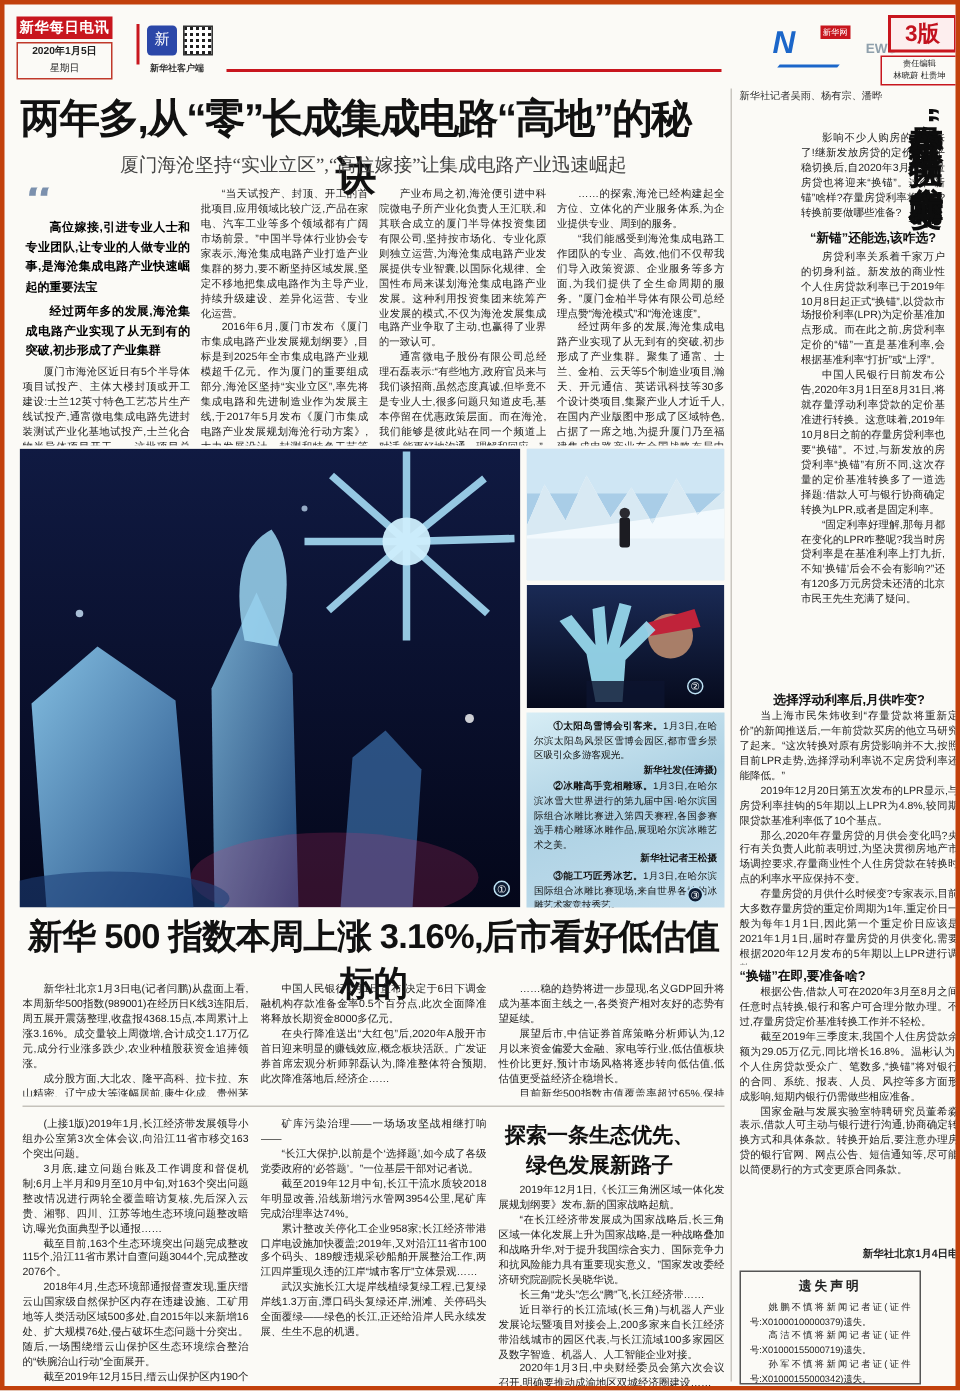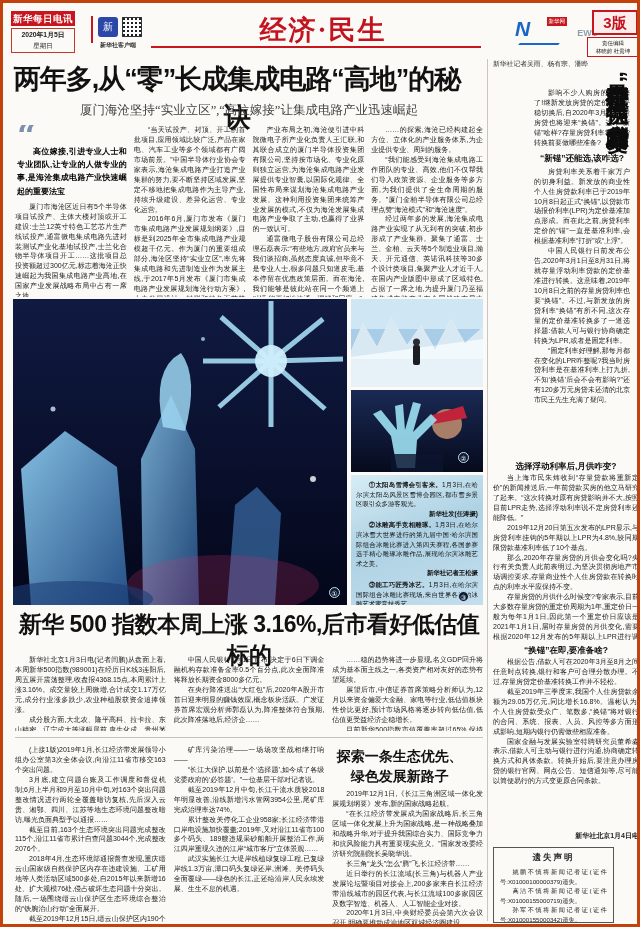--- a/index.html
+++ b/index.html
@@ -73,21 +73,21 @@
   .v-rule{position:absolute;left:484px;top:56px;width:1px;height:862px;background:#c9c6bf;}
   .sb-byline{position:absolute;left:490px;top:56px;width:146px;font-size:6.8px;color:#333;}
   .sb-narrow{position:absolute;left:490px;top:85px;width:96px;height:386px;overflow:hidden;
              font-size:7px;line-height:1.42;text-align:justify;margin-left:41px;}
   .sb-subhead{font-size:8.5px;font-weight:900;text-align:center;margin:4px 0 3px 0;color:#111;}
   .v-headline{position:absolute;left:594px;top:62px;width:42px;height:398px;writing-mode:vertical-rl;
               font-size:23px;font-weight:900;color:#0d0d0d;letter-spacing:1px;line-height:42px;overflow:hidden;}
   .sb-subhead2{position:absolute;left:490px;top:458px;width:146px;font-size:8.5px;font-weight:900;text-align:center;color:#111;}
   .sb-block-a{position:absolute;left:490px;top:470px;width:146px;height:170px;overflow:hidden;
               font-size:7px;line-height:1.42;text-align:justify;}
-  .sb-subhead3{position:absolute;left:490px;top:642px;width:146px;font-size:8.5px;font-weight:900;text-align:center;color:#111;}
+  .sb-subhead3{position:absolute;left:490px;top:642px;width:146px;font-size:8.5px;font-weight:900;color:#111;}
   .sb-block-b{position:absolute;left:490px;top:654px;width:146px;height:170px;overflow:hidden;
               font-size:7px;line-height:1.42;text-align:justify;}
   .sb-credit{position:absolute;left:490px;top:828px;width:146px;text-align:right;font-size:7px;font-weight:bold;}
 
   .loss-box{position:absolute;left:490px;top:844px;width:121px;height:76px;border:1px solid #555;padding:4px 6px;overflow:hidden;}
   .loss-title{font-size:8.5px;font-weight:900;text-align:center;margin:0 0 3px 0;letter-spacing:2px;}
   .loss-line{font-size:6.2px;line-height:1.55;margin:0;text-indent:2em;text-align:justify;}
 </style>
 </head>
 <body>
@@ -97,41 +97,41 @@
   <div class="masthead-box" data-name="masthead-title">新华每日电讯</div>
   <div class="date-box" data-name="masthead-date-box">
     <div class="date-line" data-name="masthead-date">2020年1月5日</div>
     <div class="weekday-line" data-name="masthead-weekday">星期日</div>
   </div>
   <div class="red-connector" data-name="masthead-divider"></div>
   <div class="app-icon" data-name="xinhua-app-icon">新</div>
   <div class="qr-code" data-name="qr-code-icon"></div>
   <div class="client-label" data-name="app-client-label">新华社客户端</div>
 
-  <div class="section-title" data-name="section-title">经济·民生</div>
   <div class="section-rule" data-name="section-rule"></div>
 
   <div class="news-logo" data-name="xinhuanet-news-logo">
     <span class="n" data-name="news-logo-n">N</span><span class="ews" data-name="news-logo-ews">EWS</span>
     <span class="nh-tag" data-name="xinhuanet-tag">新华网</span>
     <i class="swoosh" data-name="news-logo-swoosh-icon"></i>
   </div>
   <div class="page-badge" data-name="page-number-badge">3版</div>
   <div class="editors-box" data-name="editors-box">
     <div data-name="editors-label">责任编辑</div>
     <div data-name="editors-names">林晓蔚 杜贵坤</div>
   </div>
 
   <div class="main-headline" data-name="main-headline">两年多,从“零”长成集成电路“高地”的秘诀</div>
   <div class="main-deck" data-name="main-deck">厦门海沧坚持“实业立区”,“高位嫁接”让集成电路产业迅速崛起</div>
   <div class="main-body" data-name="main-article-body">
     <div class="col" data-name="main-article-col1">
       <div class="quote-block" data-name="pull-quote">
         <span class="quote-glyph" data-name="quote-mark-icon">“</span>
         <p class="quote-text" data-name="pull-quote-text-1">高位嫁接,引进专业人士和专业团队,让专业的人做专业的事,是海沧集成电路产业快速崛起的重要法宝</p>
+        <p class="quote-text" data-name="pull-quote-text-2">经过两年多的发展,海沧集成电路产业实现了从无到有的突破,初步形成了产业集群</p>
       </div>
       <div data-name="main-col1-paragraphs">
           <p class="para" data-name="paragraph">厦门市海沧区近日有5个半导体项目试投产、主体大楼封顶或开工建设:士兰12英寸特色工艺芯片生产线试投产,通富微电集成电路先进封装测试产业化基地试投产,士兰化合物半导体项目开工……这批项目总投资额超过300亿元,标志着海沧正快速崛起为我国集成电路产业高地,在国家产业发展战略布局中占有一席之地。</p>
         </div>
     </div>
     <div class="col" data-name="main-article-col2">
         <p class="para" data-name="paragraph">“当天试投产、封顶、开工的首批项目,应用领域比较广泛,产品在家电、汽车工业等多个领域都有广阔市场前景。”中国半导体行业协会专家表示,海沧集成电路产业打造产业集群的努力,要不断坚持区域发展,坚定不移地把集成电路作为主导产业,持续升级建设、差异化运营、专业化运营。</p>
         <p class="para" data-name="paragraph">2016年6月,厦门市发布《厦门市集成电路产业发展规划纲要》,目标是到2025年全市集成电路产业规模超千亿元。作为厦门的重要组成部分,海沧区坚持“实业立区”,率先将集成电路和先进制造业作为发展主线,于2017年5月发布《厦门市集成电路产业发展规划海沧行动方案》,大力发展设计、封测和特色工艺等重点产业环节,力争到2025年,集成电路总产值不低于500亿元,带动相关产业规模超1000亿元,建设国家集成电路产业发展布局中的重要承载区和具有海沧特色的集成电路产业集聚区。</p>
       </div>
     <div class="col" data-name="main-article-col3">

